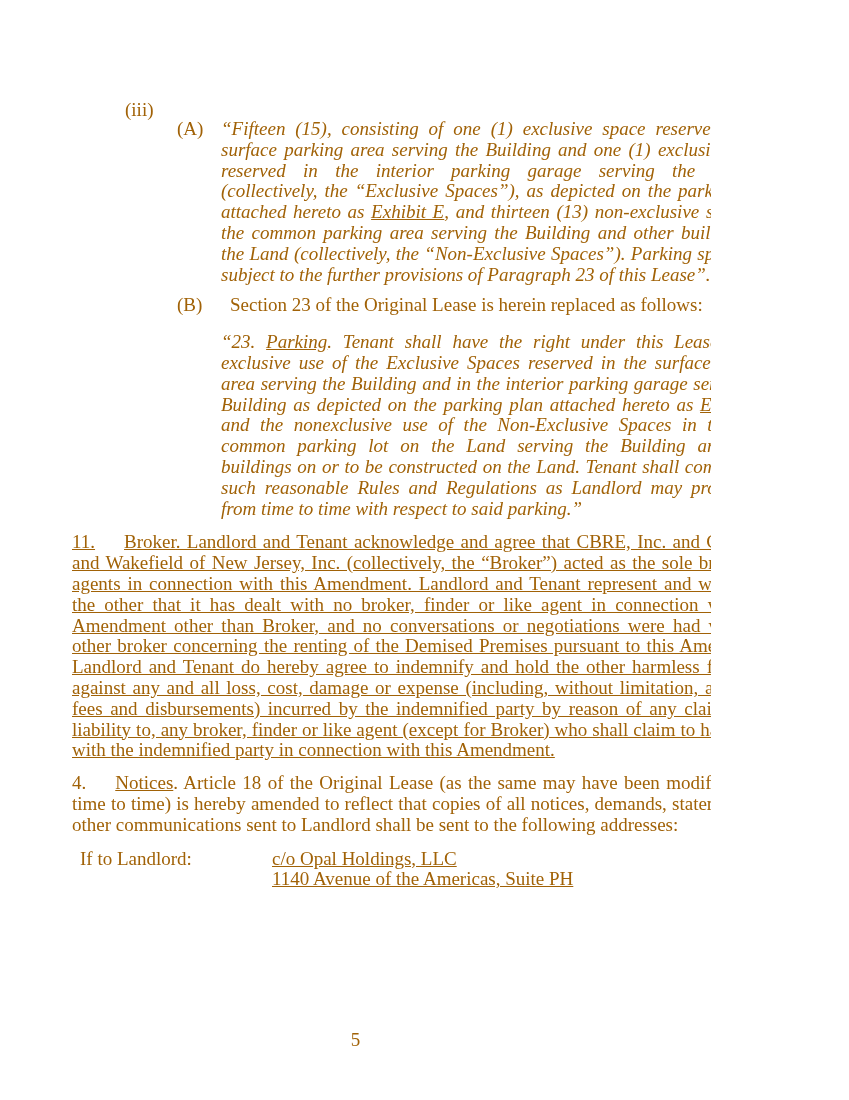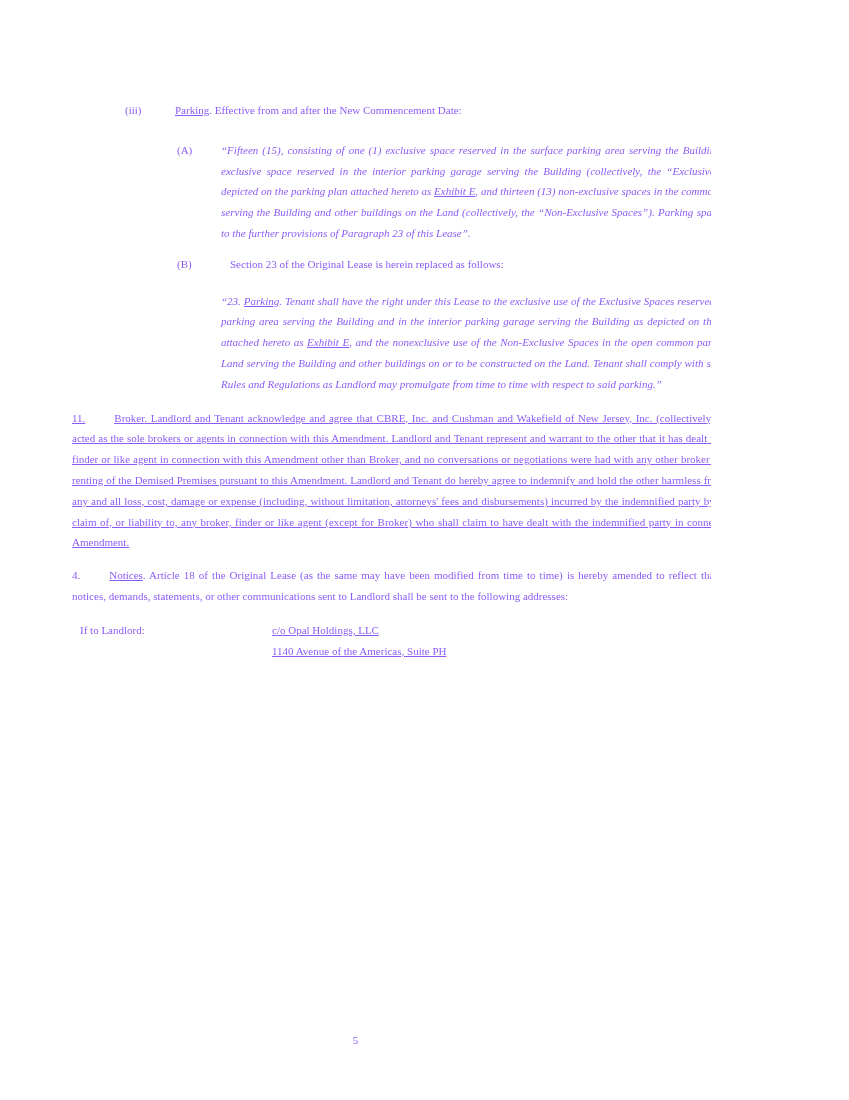--- a/index.html
+++ b/index.html
@@ -2,23 +2,23 @@
 <html><head>
 <meta charset="utf-8">
 <style>
   * { margin: 0; padding: 0; box-sizing: border-box; }
   html, body { background: #ffffff; }
   .page {
     position: relative;
     width: 711px;
     height: 1100px;
     background: #ffffff;
-    color: #8b5cf6;
+    color: #a16207;
     font-family: "Liberation Serif", "DejaVu Serif", serif;
-    font-size: 11px;
+    font-size: 19px;
     line-height: 20.8px;
     overflow: hidden;
   }
   .content { position: absolute; left: 72px; top: 100px; width: 706px; }
 
   .hang { position: relative; }
   .hang .lbl { position: absolute; top: 0; left: 0; }
 
   .sec-iii .lbl { left: 53px; }
   .sec-iii .txt { display: block; margin-left: 103px; }
@@ -60,21 +60,20 @@
   }
 </style>
 </head>
 <body>
 
 <div class="page">
   <div class="content">
 
     <div class="hang sec-iii">
       <span class="lbl">(iii)</span>
-      <span class="txt"><span class="u">Parking</span><span>.  Effective from and after the  New Commencement Date:</span></span>
     </div>
 
     <div class="hang item mt-19">
       <span class="lbl">(A)</span>
     </div>
 
     <div class="quote mt-16"><span class="seg-i">“Fifteen (15), consisting of one (1) exclusive space reserved in the surface parking area serving the Building and one (1) exclusive space reserved in the interior parking garage serving the Building (collectively, the “</span><span class="seg-bi">Exclusive Spaces</span><span class="seg-i">”), as depicted on the parking plan attached hereto as </span><span class="seg-iu">Exhibit E</span><span class="seg-i">, and thirteen (13) non-exclusive spaces in the common parking area serving the Building and other buildings on the Land (collectively, the “</span><span class="seg-bi">Non-Exclusive Spaces</span><span class="seg-i">”).  Parking spaces are subject to the further provisions of Paragraph 23 of this Lease”.</span></div>
 
     <div class="hang item mt-10">
       <span class="lbl">(B)</span>

